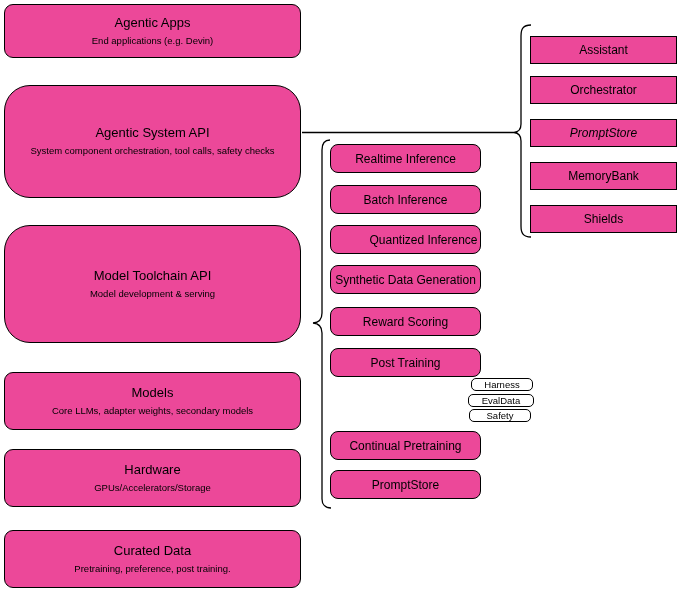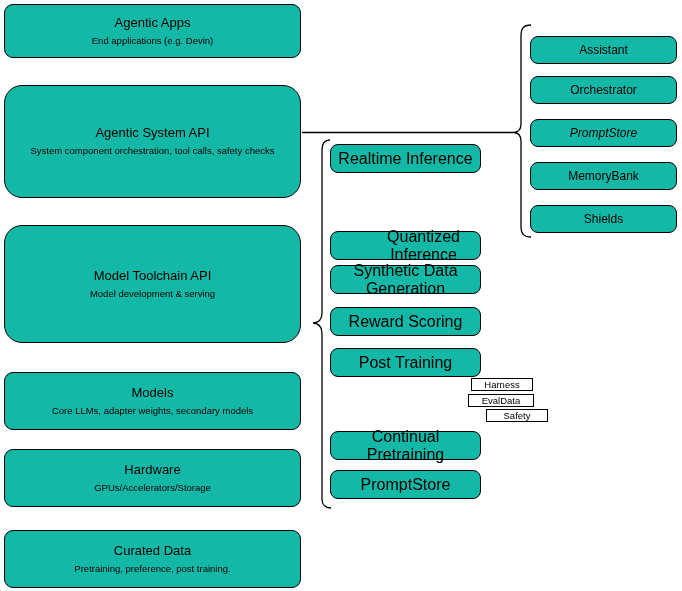--- a/index.html
+++ b/index.html
@@ -8,47 +8,47 @@
     width: 682px;
     height: 591px;
     background: #ffffff;
     font-family: "Liberation Sans", sans-serif;
     color: #000000;
     overflow: hidden;
   }
   .node {
     position: absolute;
     box-sizing: border-box;
-    background: #14b8a6;
+    background: #ec4899;
     border: 1.4px solid #000000;
     display: flex;
     flex-direction: column;
     align-items: center;
     justify-content: center;
     text-align: center;
     z-index: 2;
   }
   .node .title { font-size: 13px; line-height: 1.15; }
   .node .subtitle { font-size: 9.5px; line-height: 1.2; margin-top: 4px; }
   .stack-box { left: 4px; width: 297px; border-radius: 9px; }
-  .big-box   { left: 4px; width: 297px; border-radius: 18px; }
+  .big-box   { left: 4px; width: 297px; border-radius: 26px; }
   .mid-box {
     left: 330px; width: 151px; height: 29px;
-    border-radius: 8px; font-size: 16px; z-index: 2;
+    border-radius: 8px; font-size: 12px; z-index: 2;
   }
   .right-box {
     left: 530px; width: 147px; height: 28px;
-    border-radius: 8px; font-size: 12px;
+    border-radius: 0; font-size: 12px;
   }
   .pill {
     position: absolute;
     box-sizing: border-box;
     background: #ffffff;
     border: 1.3px solid #000000;
-    border-radius: 0;
+    border-radius: 5px;
     display: flex;
     align-items: center;
     justify-content: center;
     font-size: 9.5px;
     line-height: 1;
     z-index: 3;
   }
   .overlay {
     position: absolute;
     left: 0; top: 0;
@@ -93,21 +93,24 @@
   </div>
 
   <div class="node stack-box" style="top:530px;height:58px;">
     <div class="title">Curated Data</div>
     <div class="subtitle">Pretraining, preference, post training.</div>
   </div>
 
   <div class="node mid-box" style="top:144px;">
     <span>Realtime Inference</span>
   </div>
-  <div class="node mid-box" style="top:231px;padding-left:36px;">
+  <div class="node mid-box" style="top:185px;">
+    <span>Batch Inference</span>
+  </div>
+  <div class="node mid-box" style="top:225px;padding-left:36px;">
     <span>Quantized Inference</span>
   </div>
   <div class="node mid-box" style="top:265px;">
     <span>Synthetic Data Generation</span>
   </div>
   <div class="node mid-box" style="top:307px;">
     <span>Reward Scoring</span>
   </div>
   <div class="node mid-box" style="top:348px;">
     <span>Post Training</span>
@@ -118,21 +121,21 @@
   <div class="node mid-box" style="top:470px;">
     <span>PromptStore</span>
   </div>
 
   <div class="pill" style="left:471px;top:378px;width:62px;height:13px;">
     <span>Harness</span>
   </div>
   <div class="pill" style="left:468px;top:394px;width:66px;height:13px;">
     <span>EvalData</span>
   </div>
-  <div class="pill" style="left:486px;top:409px;width:62px;height:13px;">
+  <div class="pill" style="left:469px;top:409px;width:62px;height:13px;">
     <span>Safety</span>
   </div>
 
   <div class="node right-box" style="top:36px;">
     <span>Assistant</span>
   </div>
   <div class="node right-box" style="top:76px;">
     <span>Orchestrator</span>
   </div>
   <div class="node right-box" style="top:119px;font-style:italic;">

